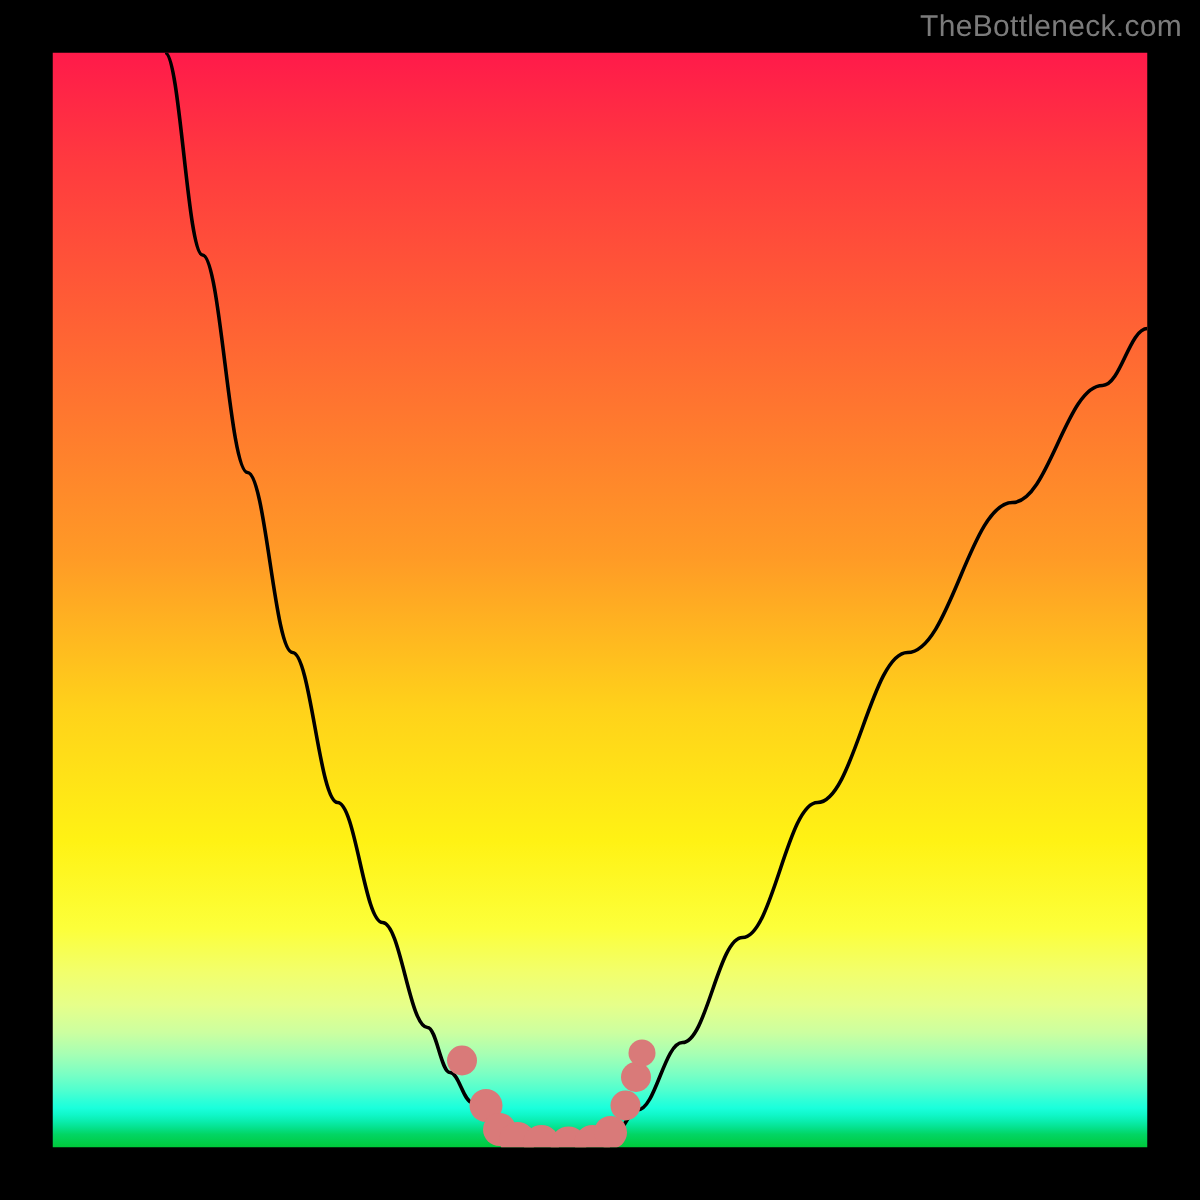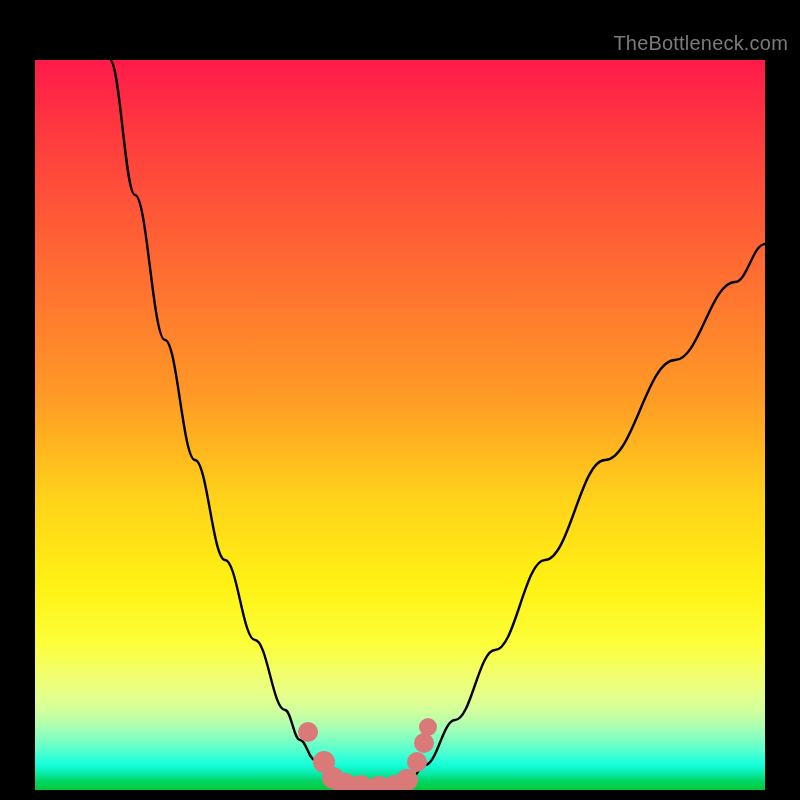--- a/index.html
+++ b/index.html
@@ -8,21 +8,20 @@
     width: 800px;
     height: 800px;
     background: #000;
     overflow: hidden;
     font-family: Arial, Helvetica, sans-serif;
   }
   .frame {
     position: absolute;
     inset: 0;
     background: #000;
-    margin-top: 25px;
   }
   .plot {
     position: absolute;
     left: 35px;
     top: 35px;
     width: 730px;
     height: 730px;
     overflow: hidden;
   }
   .gradient {

